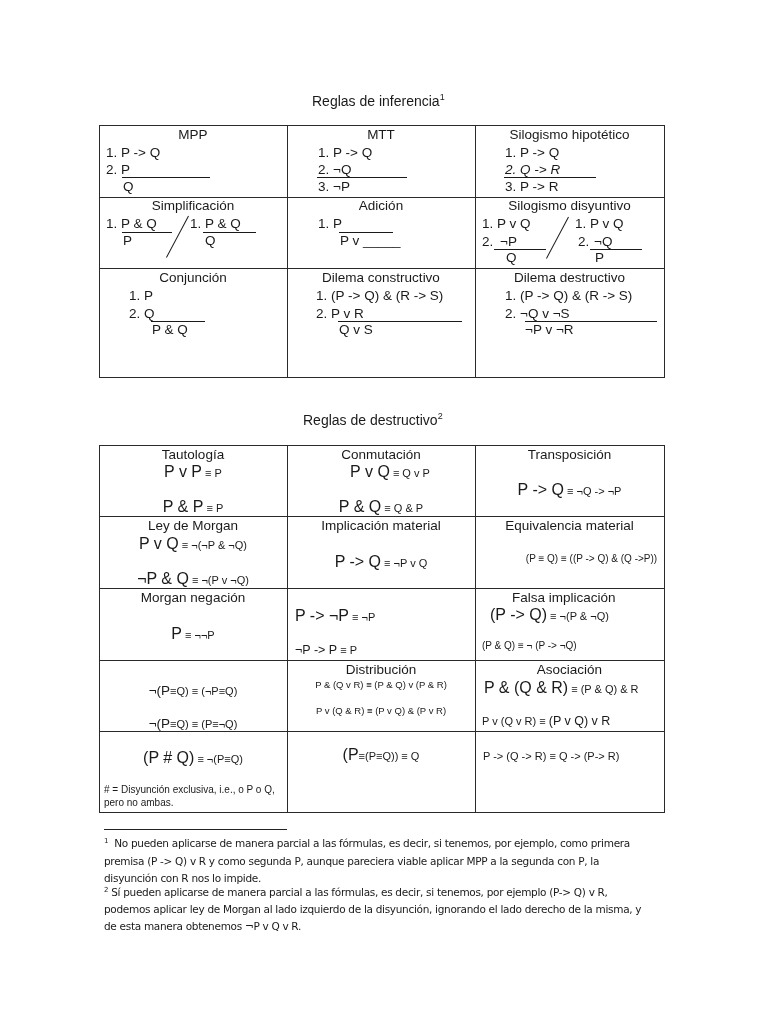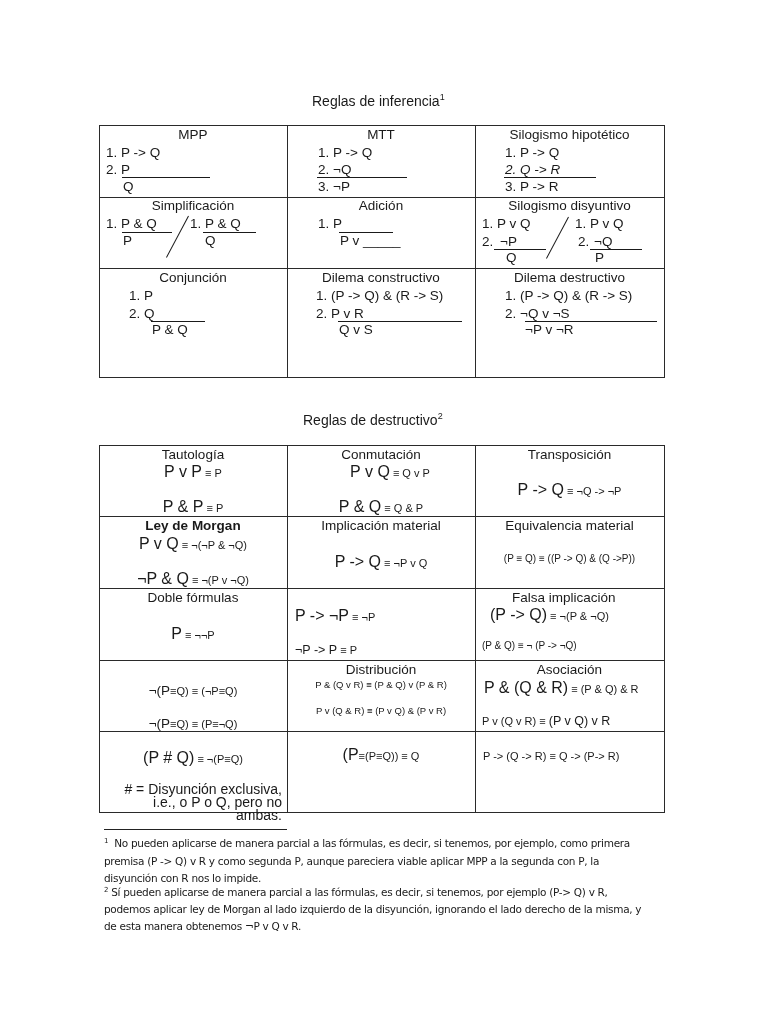--- a/index.html
+++ b/index.html
@@ -141,35 +141,35 @@
   <div class="cell-c t13" style="left:287px; width:188px; top:447px;">Conmutación</div>
   <div class="cell-c" style="left:296px; width:188px; top:463px;"><span class="big">P v Q</span><span class="sm"> ≡ Q v P</span></div>
   <div class="cell-c" style="left:287px; width:188px; top:498px;"><span class="big">P &amp; Q</span><span class="sm"> ≡ Q &amp; P</span></div>
 </div>
 <div>
   <div class="cell-c t13" style="left:475px; width:189px; top:447px;">Transposición</div>
   <div class="cell-c" style="left:475px; width:189px; top:481px;"><span class="big">P -&gt; Q</span><span class="sm"> ≡ ¬Q -&gt; ¬P</span></div>
 </div>
 
 <div>
-  <div class="cell-c t13" style="left:99px; width:188px; top:518px;font-weight:bold;">Ley de Morgan</div>
+  <div class="cell-c t13" style="left:99px; width:188px; top:518px;">Ley de Morgan</div>
   <div class="cell-c" style="left:99px; width:188px; top:535px;"><span class="big">P v Q</span><span class="sm"> ≡ ¬(¬P &amp; ¬Q)</span></div>
   <div class="cell-c" style="left:99px; width:188px; top:570px;"><span class="big">¬P &amp; Q</span><span class="sm"> ≡ ¬(P v ¬Q)</span></div>
 </div>
 <div>
   <div class="cell-c t13" style="left:287px; width:188px; top:518px;">Implicación material</div>
   <div class="cell-c" style="left:287px; width:188px; top:553px;"><span class="big">P -&gt; Q</span><span class="sm"> ≡ ¬P v Q</span></div>
 </div>
 <div>
   <div class="cell-c t13" style="left:475px; width:189px; top:518px;">Equivalencia material</div>
-  <div class="cell-c t10" style="left:475px; width:189px; top:553px;">(P ≡ Q) ≡ ((P -&gt; Q) &amp; (Q -&gt;P))</div>
-</div>
-
-<div>
-  <div class="cell-c t13" style="left:99px; width:188px; top:590px;">Doble fórmulas</div>
+  <div class="cell-c t10" style="left:475px; width:189px; top:553px;padding-left:22px;">(P ≡ Q) ≡ ((P -&gt; Q) &amp; (Q -&gt;P))</div>
+</div>
+
+<div>
+  <div class="cell-c t13" style="left:99px; width:188px; top:590px;">Morgan negación</div>
   <div class="cell-c" style="left:99px; width:188px; top:625px;"><span class="big">P</span><span class="sm"> ≡ ¬¬P</span></div>
 </div>
 <div>
   <div class="abs" style="left:295px; top:607px;"><span class="big">P -&gt; ¬P</span><span class="sm"> ≡ ¬P</span></div>
   <div class="abs" style="left:295px; top:640px;"><span class="t12">¬P -&gt; P</span><span class="sm"> ≡ P</span></div>
 </div>
 <div>
   <div class="abs t13" style="left:512px; top:590px;">Falsa implicación</div>
   <div class="abs" style="left:490px; top:606px;"><span class="big">(P -&gt; Q)</span><span class="sm"> ≡ ¬(P &amp; ¬Q)</span></div>
   <div class="abs t10" style="left:482px; top:640px;">(P &amp; Q) ≡ ¬ (P -&gt; ¬Q)</div>
@@ -185,21 +185,21 @@
   <div class="cell-c t10" style="left:287px; width:188px; top:705px; font-size:9.5px;">P v (Q &amp; R) ≡ (P v Q) &amp; (P v R)</div>
 </div>
 <div>
   <div class="cell-c t13" style="left:475px; width:189px; top:662px;">Asociación</div>
   <div class="abs" style="left:484px; top:679px;"><span class="big">P &amp; (Q &amp; R)</span><span class="sm"> ≡ (P &amp; Q) &amp; R</span></div>
   <div class="abs" style="left:482px; top:711px;"><span class="sm">P v (Q v R) ≡ </span><span class="t12">(P v Q) v R</span></div>
 </div>
 
 <div>
   <div class="cell-c" style="left:99px; width:188px; top:749px;"><span class="big">(P # Q)</span><span class="sm"> ≡ ¬(P≡Q)</span></div>
-  <div class="abs" style="left:104px; top:783px; width:178px; white-space: normal; font-size:14px; line-height:13px;text-align:right;"># = Disyunción exclusiva, i.e., o P o Q, pero no ambas.</div>
+  <div class="abs" style="left:104px; top:783px; width:178px; white-space: normal; font-size:10px; line-height:13px;"># = Disyunción exclusiva, i.e., o P o Q, pero no ambas.</div>
 </div>
 <div>
   <div class="cell-c" style="left:287px; width:188px; top:746px;"><span class="big">(P</span><span class="sm">≡(P≡Q)) ≡ Q</span></div>
 </div>
 <div>
   <div class="abs sm" style="left:483px; top:750px;">P -&gt; (Q -&gt; R) ≡ Q -&gt; (P-&gt; R)</div>
 </div>
 
 <div class="ul" style="left:104px; top:829px; width:183px; border-top:1px solid #222;"></div>
 

